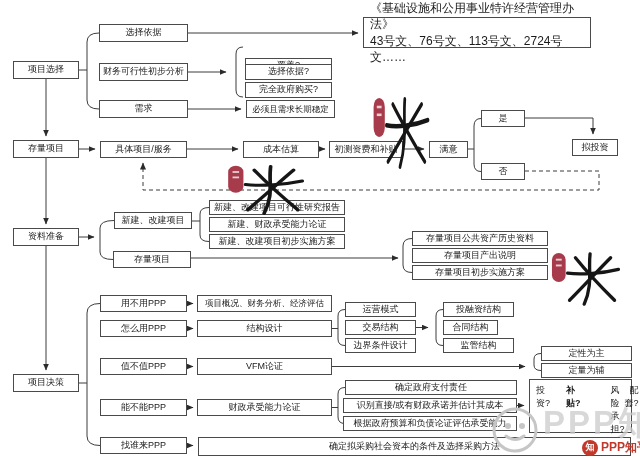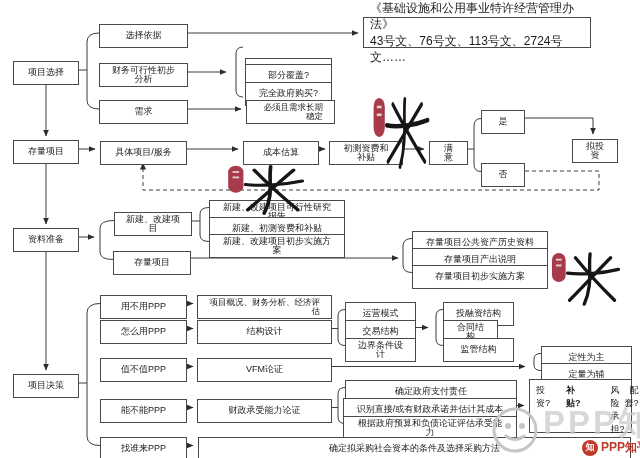--- a/index.html
+++ b/index.html
@@ -1,21 +1,21 @@
 <!DOCTYPE html>
 <html><head>
 <meta charset="utf-8">
 <style>
   html,body{margin:0;padding:0;background:#fff;}
   .stage{position:relative;width:640px;height:458px;background:#ffffff;overflow:hidden;
          font-family:"Liberation Sans","DejaVu Sans",sans-serif;color:#1a1a1a;}
   .wires{position:absolute;left:0;top:0;z-index:0;}
   .node{position:absolute;box-sizing:border-box;border:1px solid #4a4a4a;background:#fff;
         display:flex;align-items:center;justify-content:center;text-align:center;
-        font-size:9px;line-height:1.05;padding:11px;z-index:1;}
+        font-size:9px;line-height:1.05;padding:2px;z-index:1;}
   .sm{font-size:8.5px;text-align:right;}
   .reg{flex-direction:column;align-items:flex-start;justify-content:center;
        text-align:left;padding:2px 6px;font-size:12px;line-height:1.35;}
   .qbox{flex-direction:row;align-items:stretch;justify-content:flex-start;
         text-align:left;padding:4px 6px;line-height:1.45;}
   .qbox span{display:block;}
   .q2{padding-left:16px;font-weight:bold;} .q3{padding-left:30px;} .q4{text-align:right;padding-right:6px;}
   .wm{position:absolute;z-index:2;pointer-events:none;}
   .brandtext{position:absolute;z-index:2;font-size:33px;font-weight:bold;color:#cccccc;
              letter-spacing:3px;opacity:.75;white-space:nowrap;}
@@ -79,38 +79,38 @@
   </svg>
 
   <div class="node" style="left:13px;top:61px;width:66px;height:18px">项目选择</div>
   <div class="node" style="left:99px;top:24px;width:89px;height:18px">选择依据</div>
   <div class="node reg" style="left:363px;top:17px;width:228px;height:31px">
     <span>《基础设施和公用事业特许经营管理办法》</span>
     <span>43号文、76号文、113号文、2724号文……</span>
   </div>
   <div class="node" style="left:99px;top:63px;width:89px;height:18px">财务可行性初步分析</div>
   <div class="node" style="left:245px;top:58px;width:87px;height:16px">覆盖?</div>
-  <div class="node" style="left:245px;top:64px;width:87px;height:16px">部分覆盖?</div>
+  <div class="node" style="left:245px;top:64px;width:87px;height:16px">选择依据?</div>
   <div class="node" style="left:245px;top:82px;width:87px;height:16px">完全政府购买?</div>
   <div class="node" style="left:99px;top:100px;width:89px;height:18px">需求</div>
   <div class="node sm" style="left:246px;top:100px;width:89px;height:18px">必须且需求长期稳定</div>
 
   <div class="node" style="left:13px;top:140px;width:66px;height:18px">存量项目</div>
   <div class="node" style="left:100px;top:141px;width:87px;height:17px">具体项目/服务</div>
   <div class="node" style="left:243px;top:141px;width:76px;height:17px">成本估算</div>
   <div class="node" style="left:329px;top:141px;width:74px;height:17px">初测资费和补贴</div>
   <div class="node" style="left:429px;top:141px;width:39px;height:17px">满意</div>
   <div class="node" style="left:481px;top:110px;width:44px;height:17px">是</div>
   <div class="node" style="left:481px;top:163px;width:44px;height:17px">否</div>
   <div class="node" style="left:572px;top:139px;width:46px;height:17px">拟投资</div>
 
   <div class="node" style="left:13px;top:228px;width:66px;height:18px">资料准备</div>
   <div class="node" style="left:114px;top:212px;width:78px;height:17px">新建、改建项目</div>
   <div class="node" style="left:209px;top:200px;width:136px;height:15px">新建、改建项目可行性研究报告</div>
-  <div class="node" style="left:209px;top:217px;width:136px;height:15px">新建、初测资费和补贴</div>
+  <div class="node" style="left:209px;top:217px;width:136px;height:15px">新建、财政承受能力论证</div>
   <div class="node" style="left:209px;top:234px;width:136px;height:15px">新建、改建项目初步实施方案</div>
   <div class="node" style="left:113px;top:251px;width:78px;height:17px">存量项目</div>
   <div class="node" style="left:412px;top:231px;width:136px;height:15px">存量项目公共资产历史资料</div>
   <div class="node" style="left:412px;top:248px;width:136px;height:15px">存量项目产出说明</div>
   <div class="node" style="left:412px;top:265px;width:136px;height:15px">存量项目初步实施方案</div>
 
   <div class="node" style="left:13px;top:374px;width:66px;height:18px">项目决策</div>
   <div class="node" style="left:100px;top:295px;width:87px;height:17px">用不用PPP</div>
   <div class="node sm" style="left:197px;top:295px;width:135px;height:17px">项目概况、财务分析、经济评估</div>
   <div class="node" style="left:100px;top:320px;width:87px;height:17px">怎么用PPP</div>

